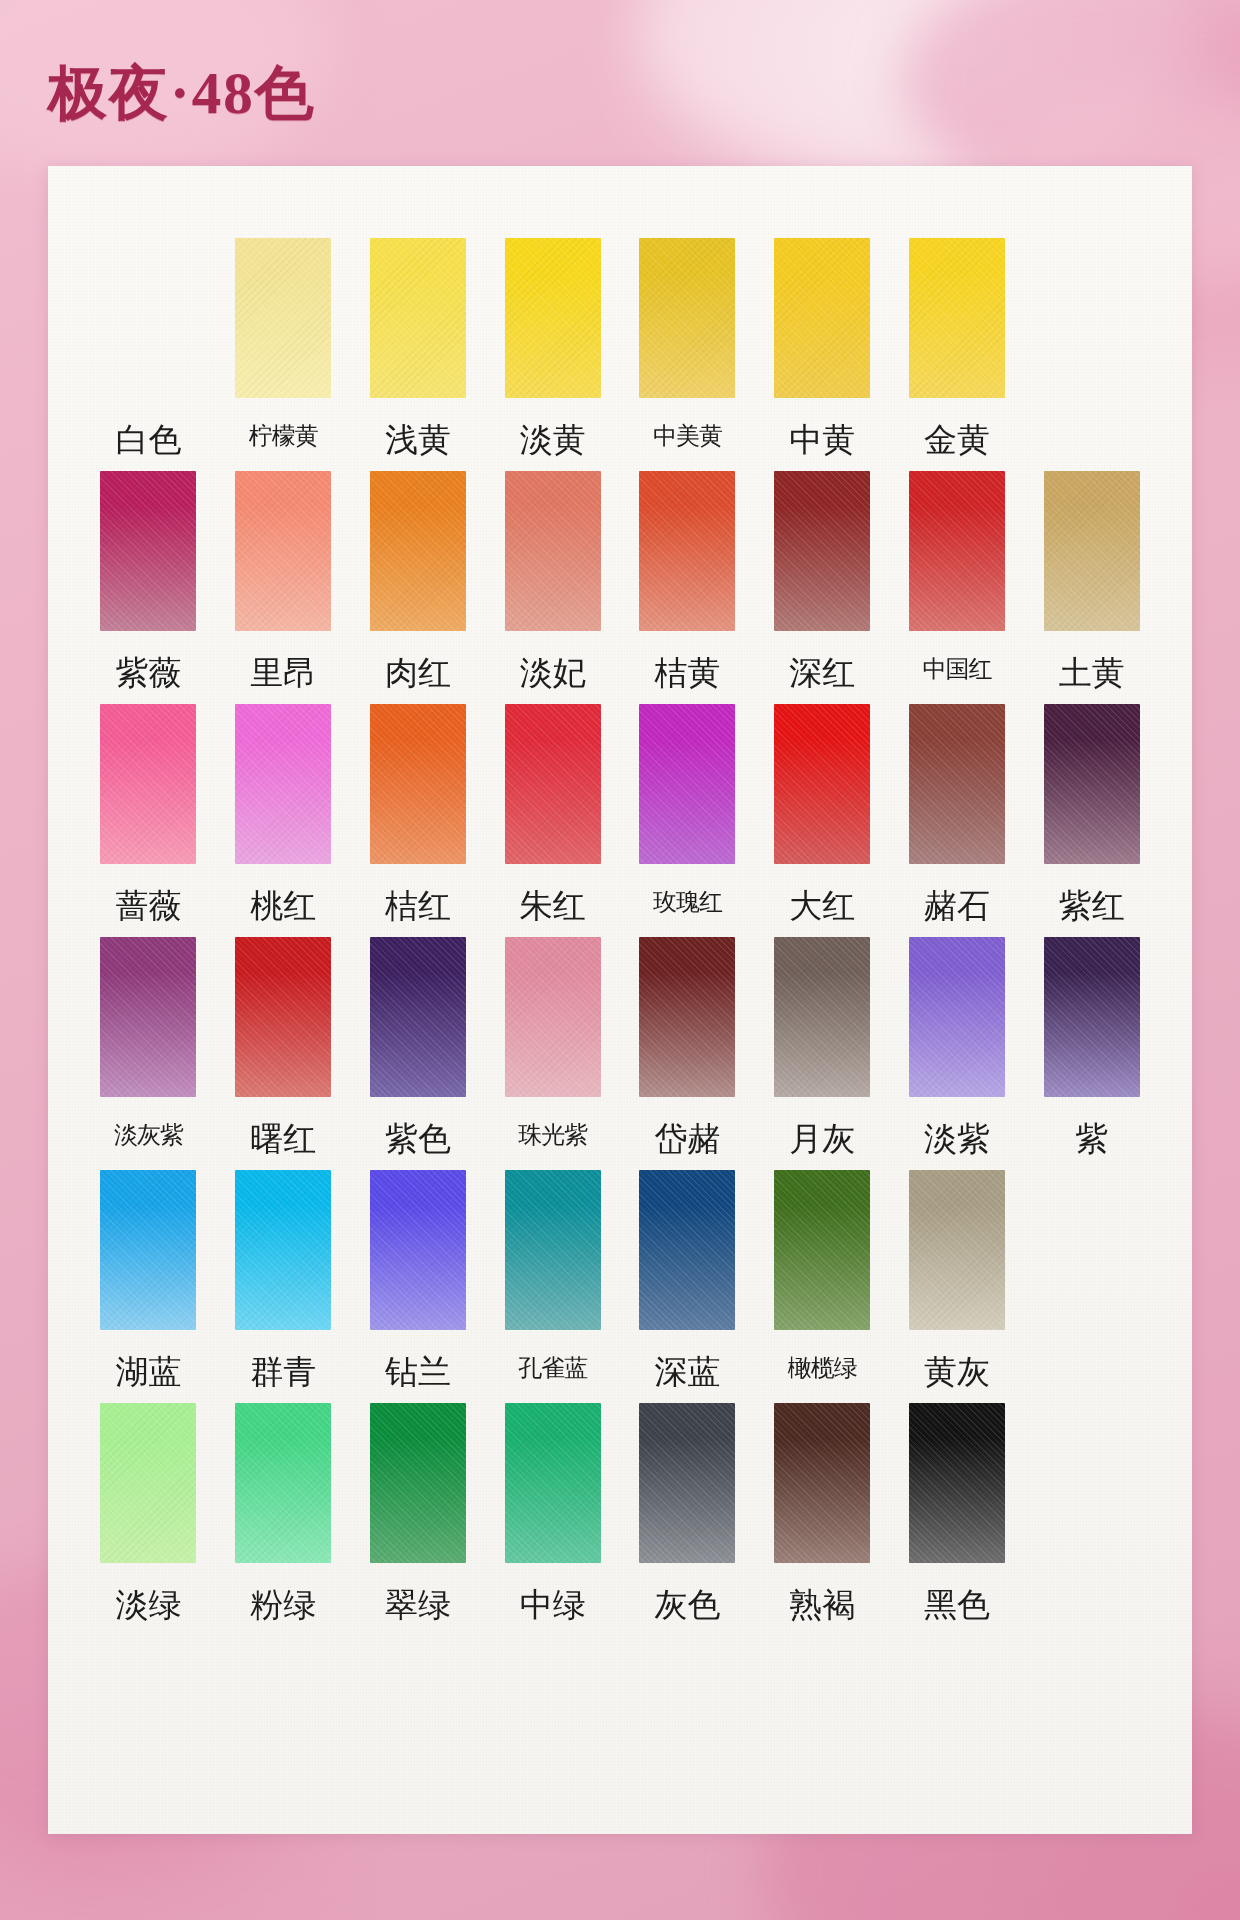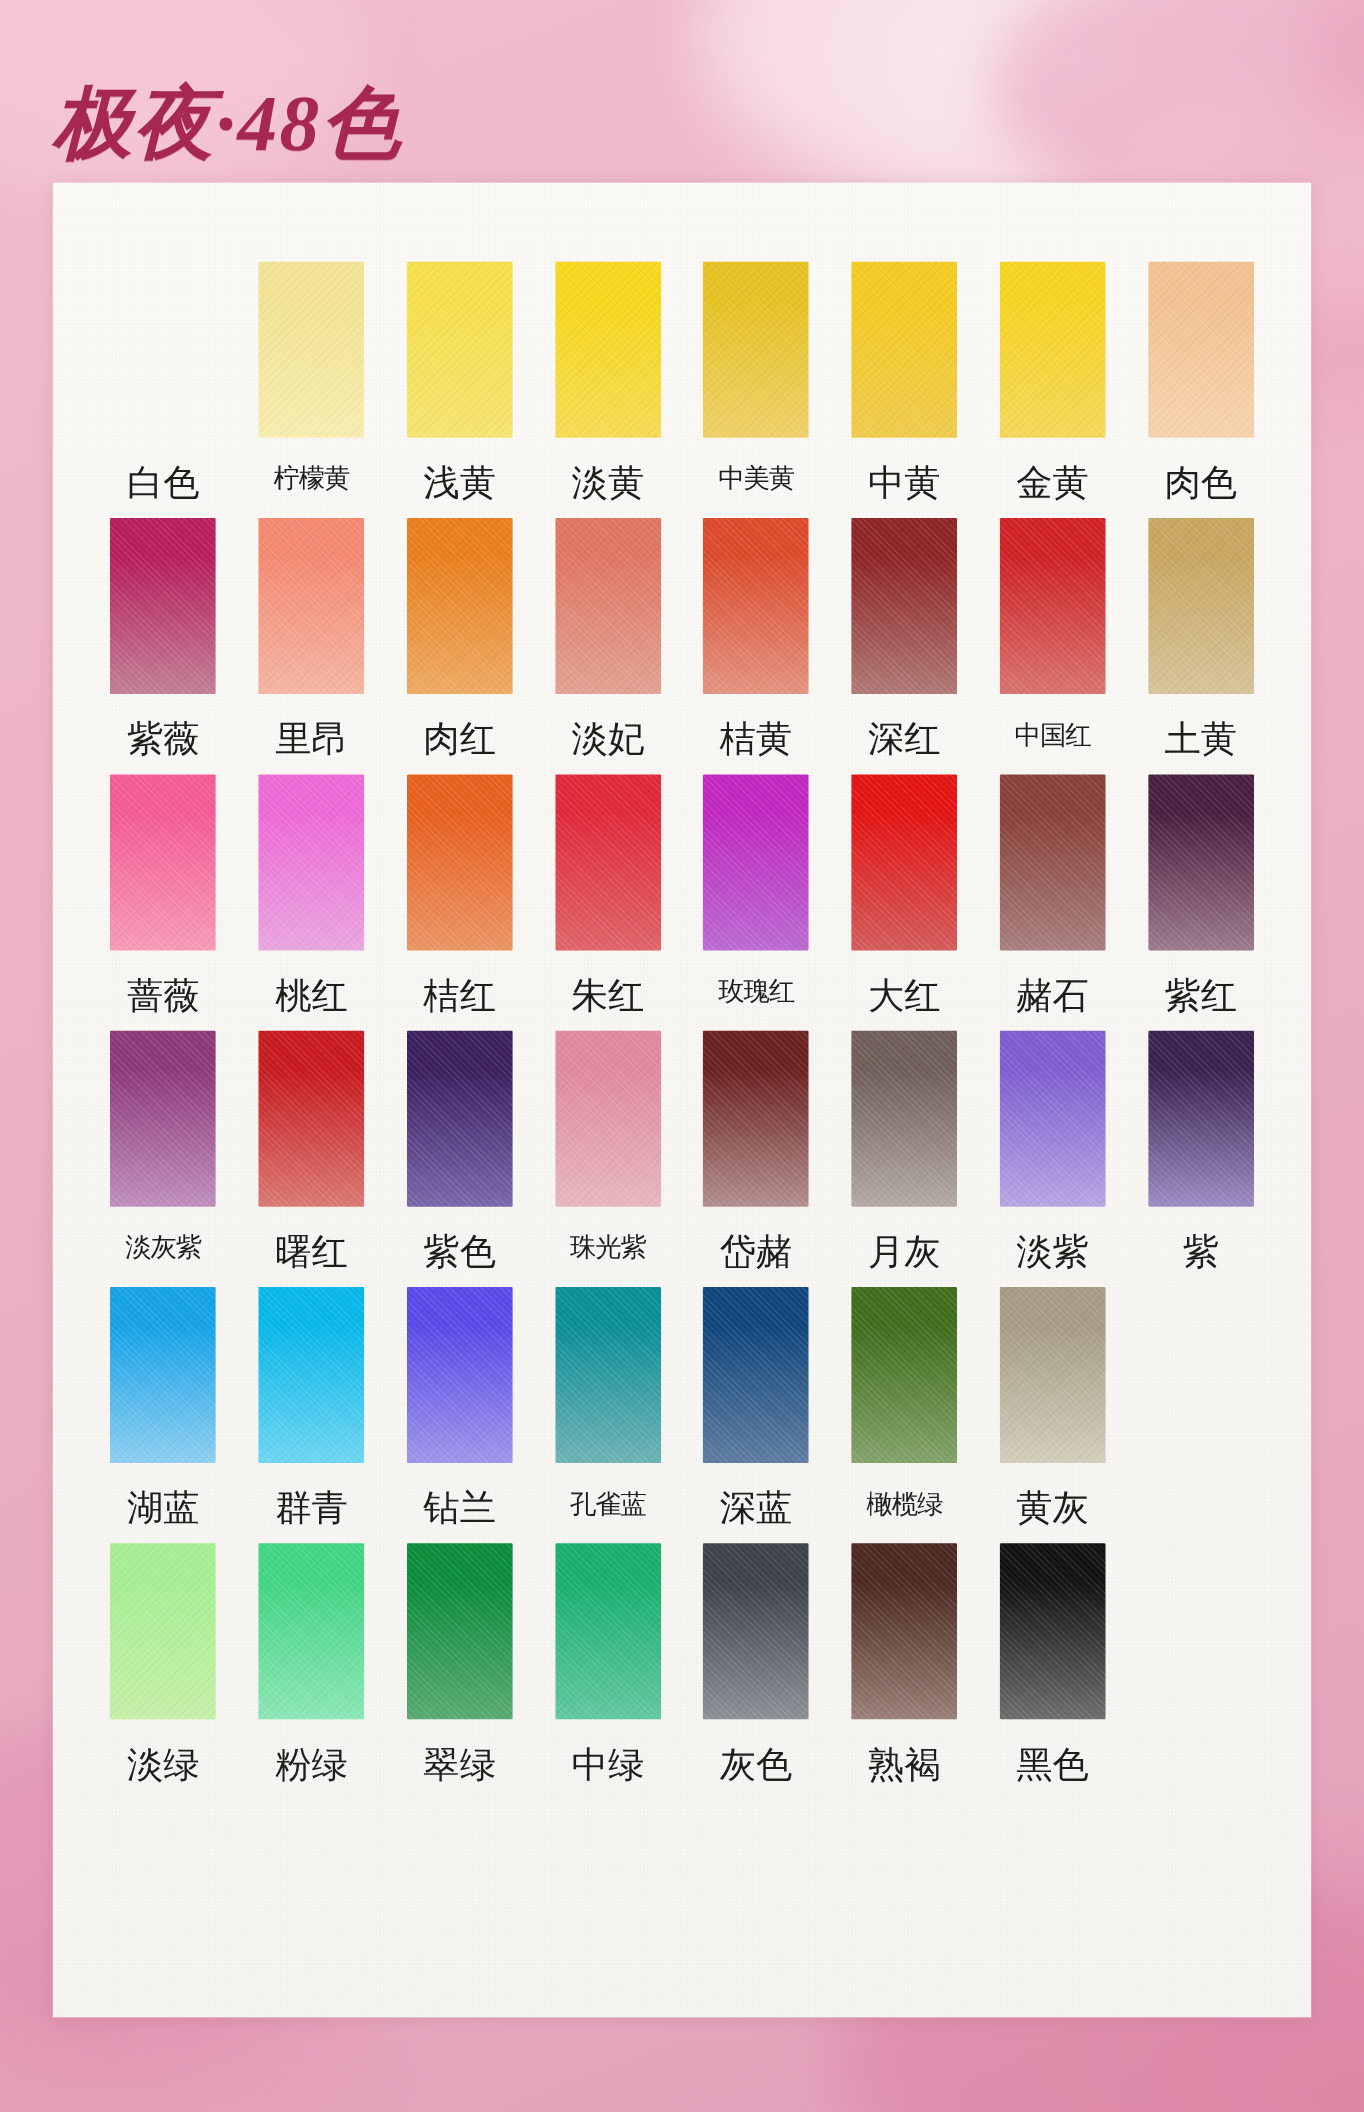--- a/index.html
+++ b/index.html
@@ -42,29 +42,27 @@
 
   
   #title-block {
     position: absolute;
     left: 48px;
     top: 64px;
     z-index: 4;
   }
   #title-text {
     font-family: "Liberation Serif", "DejaVu Serif", serif;
-    font-size: 72px;
+    font-size: 59px;
     line-height: 1.0;
     font-weight: 700;
-    font-style: italic;
     letter-spacing: 2px;
     color: #a6274f;
     white-space: nowrap;
     text-shadow: 0 1px 0 rgba(166,39,79,0.35);
-    margin-top: 12px;
   }
 
   
   #card {
     position: absolute;
     left: 48px;
     top: 166px;
     width: 1144px;
     height: 1668px;
     background:
@@ -169,24 +167,20 @@
             <div class="label long">中美黄</div>
           </div>
           <div class="cell">
             <div class="chip" style="background: linear-gradient(rgb(244, 203, 34) 0%, rgb(244, 203, 34) 22%, rgb(240, 204, 78) 100%);"></div>
             <div class="label">中黄</div>
           </div>
           <div class="cell">
             <div class="chip" style="background: linear-gradient(rgb(247, 212, 34) 0%, rgb(247, 212, 34) 22%, rgb(245, 216, 90) 100%);"></div>
             <div class="label">金黄</div>
           </div>
-          <div class="cell">
-            <div class="chip" style="background: linear-gradient(rgb(243, 194, 145) 0%, rgb(243, 194, 145) 22%, rgb(247, 212, 174) 100%);"></div>
-            <div class="label">肉色</div>
-          </div>
         </div>
         <div class="swatch-row">
           <div class="cell">
             <div class="chip" style="background: linear-gradient(rgb(184, 31, 92) 0%, rgb(184, 31, 92) 22%, rgb(194, 128, 151) 100%);"></div>
             <div class="label">紫薇</div>
           </div>
           <div class="cell">
             <div class="chip" style="background: linear-gradient(rgb(245, 138, 114) 0%, rgb(245, 138, 114) 22%, rgb(244, 182, 164) 100%);"></div>
             <div class="label">里昂</div>
           </div>

